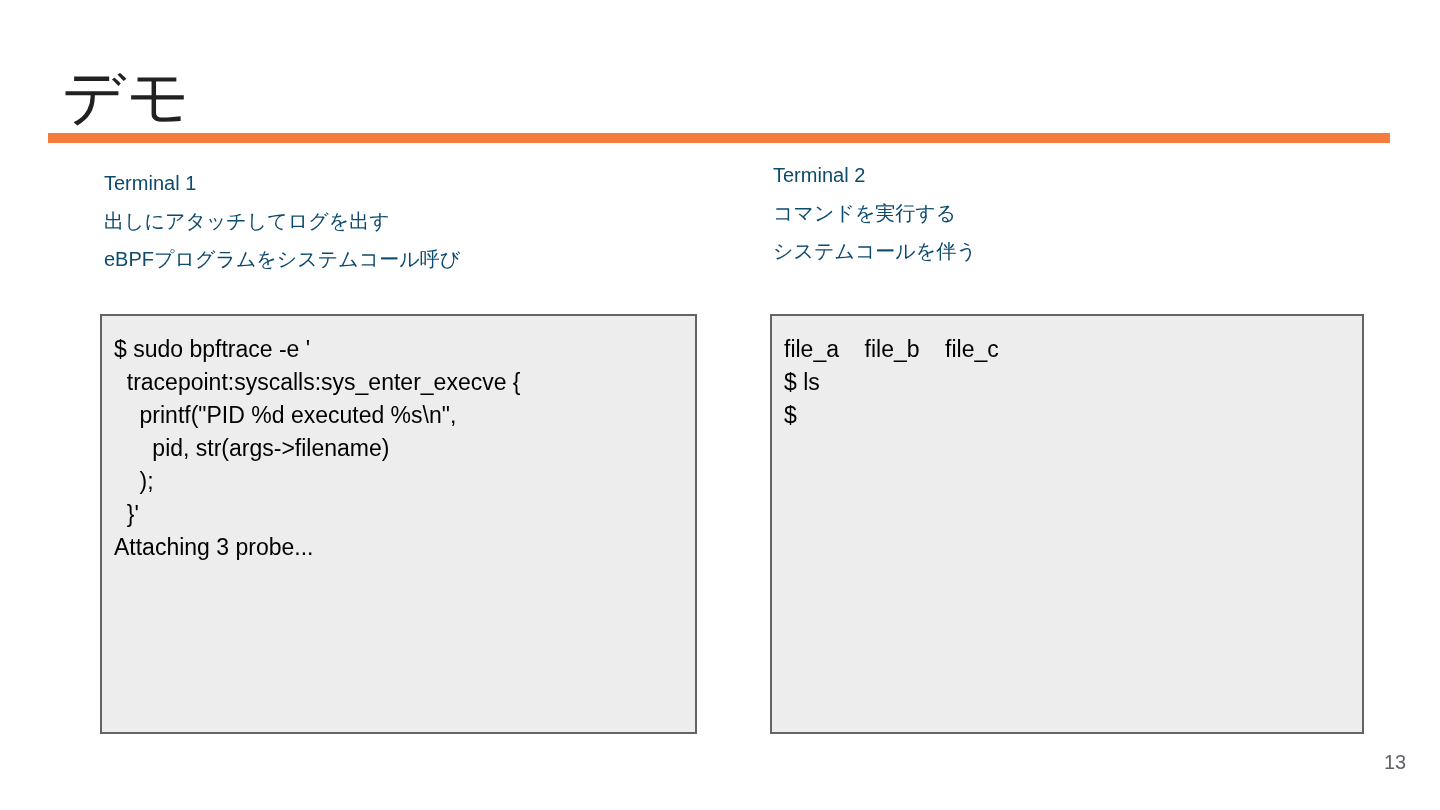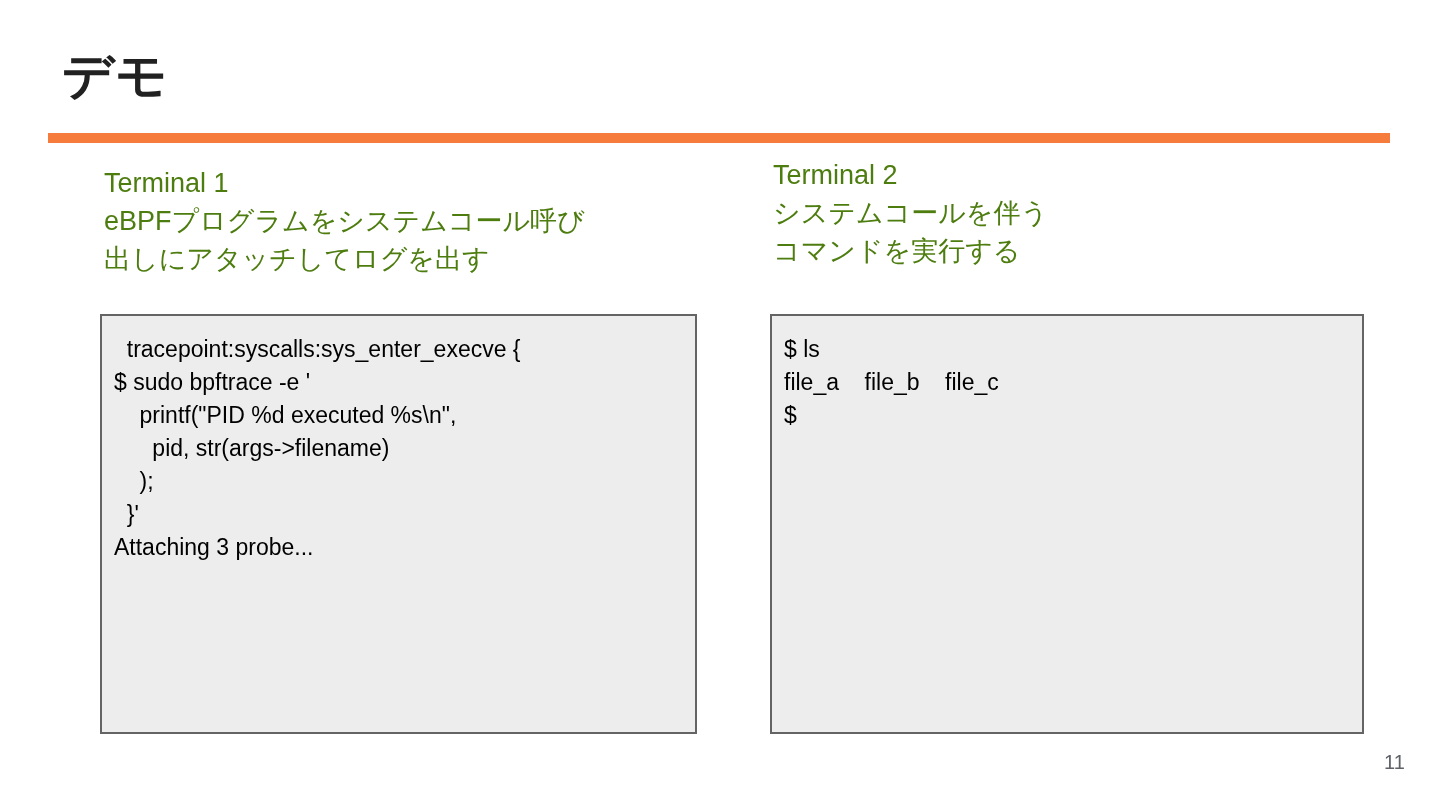--- a/index.html
+++ b/index.html
@@ -12,40 +12,40 @@
     width: 1440px;
     height: 810px;
     background: #ffffff;
     overflow: hidden;
     font-family: "Liberation Sans", sans-serif;
     color: #000000;
   }
   .slide-title {
     position: absolute;
     left: 62px;
-    top: 45px;
-    font-size: 51px;
+    top: 60px;
+    font-size: 62px;
     line-height: 1.2;
-    font-weight: 700;
+    font-weight: 400;
     color: #212121;
     letter-spacing: 1px;
   }
   .divider {
     position: absolute;
     left: 48px;
     top: 133px;
     width: 1342px;
     height: 10px;
     background: #f57c3c;
   }
   .heading {
     position: absolute;
-    font-size: 27px;
+    font-size: 20px;
     line-height: 38px;
-    color: #4d7c0f;
+    color: #0c4a6e;
   }
   .heading-1 { left: 104px; top: 164px; width: 640px; }
   .heading-2 { left: 773px; top: 156px; width: 600px; }
   .heading-line { white-space: pre; }
   .terminal {
     position: absolute;
     top: 314px;
     height: 420px;
     background: #ededed;
     border: 2px solid #646464;
@@ -74,41 +74,41 @@
 <body>
 
 <div class="slide">
 
   <div class="slide-title">デモ</div>
 
   <div class="divider" style="background: rgb(245, 124, 60);"></div>
 
   <div class="heading heading-1">
       <div class="heading-line">Terminal 1</div>
+      <div class="heading-line">出しにアタッチしてログを出す</div>
       <div class="heading-line">eBPFプログラムをシステムコール呼び</div>
-      <div class="heading-line">出しにアタッチしてログを出す</div>
     </div>
 
   <div class="heading heading-2">
       <div class="heading-line">Terminal 2</div>
+      <div class="heading-line">コマンドを実行する</div>
       <div class="heading-line">システムコールを伴う</div>
-      <div class="heading-line">コマンドを実行する</div>
     </div>
 
   <div class="terminal terminal-1">
+      <div class="code-line">$ sudo bpftrace -e '</div>
       <div class="code-line">  tracepoint:syscalls:sys_enter_execve {</div>
-      <div class="code-line">$ sudo bpftrace -e '</div>
       <div class="code-line">    printf("PID %d executed %s\n",</div>
       <div class="code-line">      pid, str(args-&gt;filename)</div>
       <div class="code-line">    );</div>
       <div class="code-line">  }'</div>
       <div class="code-line">Attaching 3 probe...</div>
     </div>
 
   <div class="terminal terminal-2">
+      <div class="code-line">file_a    file_b    file_c</div>
       <div class="code-line">$ ls</div>
-      <div class="code-line">file_a    file_b    file_c</div>
       <div class="code-line">$</div>
     </div>
 
-  <div class="page-number">11</div>
+  <div class="page-number">13</div>
 
 </div>
 
 </body></html>

